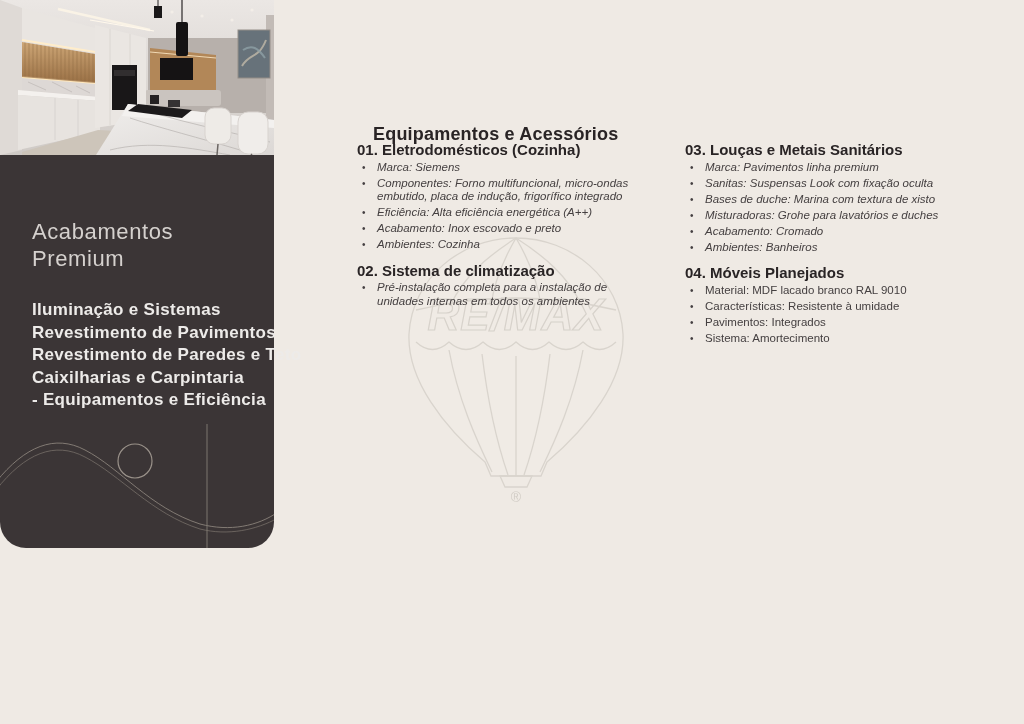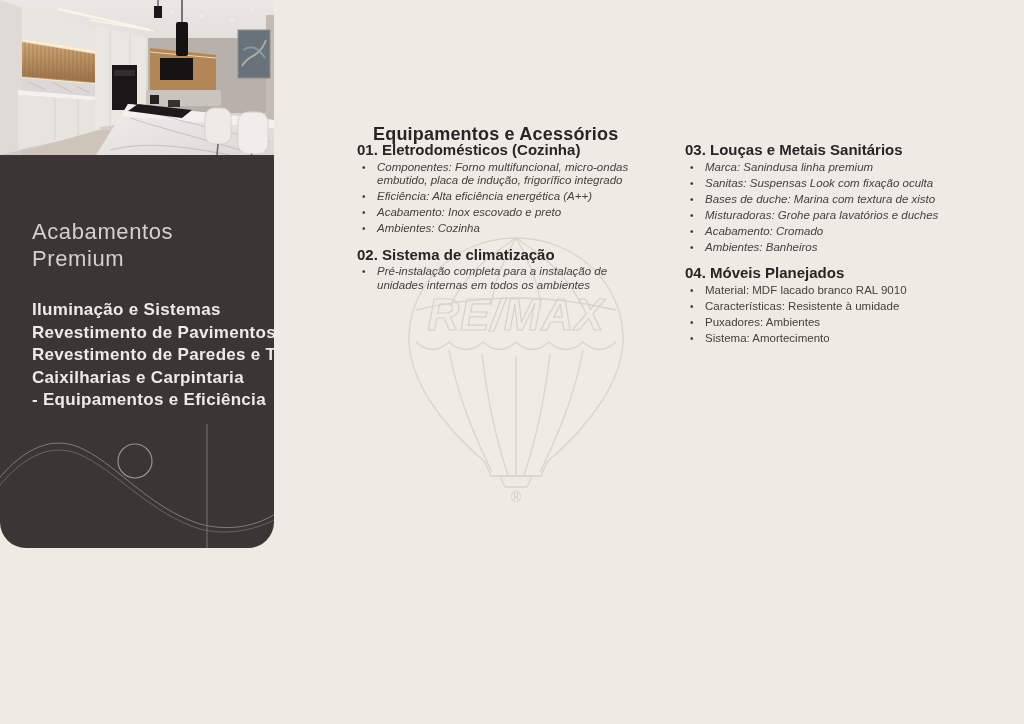--- a/index.html
+++ b/index.html
@@ -163,20 +163,23 @@
     <text x="120" y="278" text-anchor="middle" font-family="Liberation Sans, DejaVu Sans, sans-serif" font-size="14" fill="#d2cdc6">®</text>
   </svg>
 
   <h1 class="main-title">Equipamentos e Acessórios</h1>
 
   <div class="col col1">
 
     <section class="sec">
       <h3 class="sec-heading">01. Eletrodomésticos (Cozinha)</h3>
       <div class="bullet">
+          <span>Marca: Siemens</span>
+        </div>
+      <div class="bullet">
           <span>Componentes: Forno multifuncional, micro-ondas embutido, placa de indução, frigorífico integrado</span>
         </div>
       <div class="bullet">
           <span>Eficiência: Alta eficiência energética (A++)</span>
         </div>
       <div class="bullet">
           <span>Acabamento: Inox escovado e preto</span>
         </div>
       <div class="bullet">
           <span>Ambientes: Cozinha</span>
@@ -190,21 +193,21 @@
         </div>
     </section>
 
   </div>
 
   <div class="col col2">
 
     <section class="sec">
       <h3 class="sec-heading">03. Louças e Metais Sanitários</h3>
       <div class="bullet">
-          <span>Marca: Sanindusa linha premium</span>
+          <span>Marca: Pavimentos linha premium</span>
         </div>
       <div class="bullet">
           <span>Sanitas: Suspensas Look com fixação oculta</span>
         </div>
       <div class="bullet">
           <span>Bases de duche: Marina com textura de xisto</span>
         </div>
       <div class="bullet">
           <span>Misturadoras: Grohe para lavatórios e duches</span>
         </div>
@@ -218,21 +221,21 @@
 
     <section class="sec upright">
       <h3 class="sec-heading">04. Móveis Planejados</h3>
       <div class="bullet">
           <span>Material: MDF lacado branco RAL 9010</span>
         </div>
       <div class="bullet">
           <span>Características: Resistente à umidade</span>
         </div>
       <div class="bullet">
-          <span>Puxadores: Ambientes</span>
+          <span>Pavimentos: Integrados</span>
         </div>
       <div class="bullet">
           <span>Sistema: Amortecimento</span>
         </div>
     </section>
 
   </div>
 
 </div>
 

